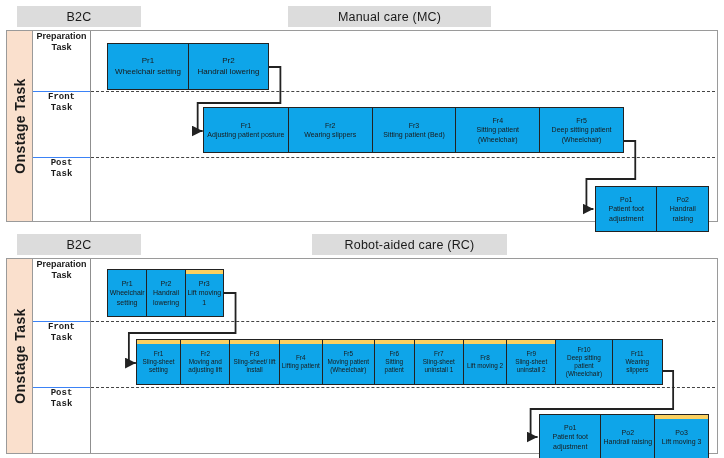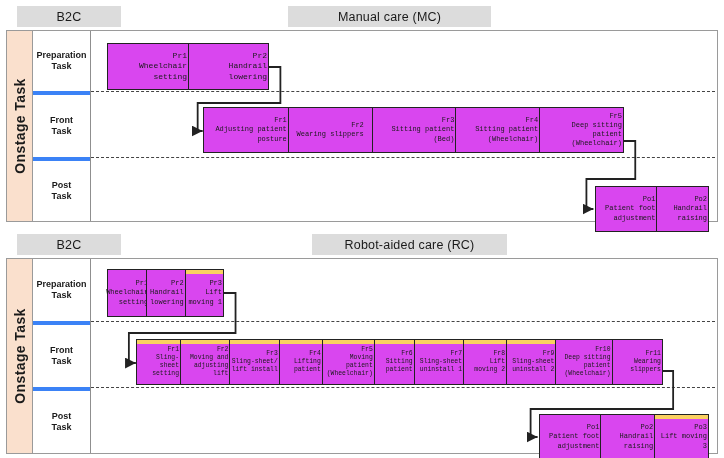--- a/index.html
+++ b/index.html
@@ -8,56 +8,56 @@
     font-family:"Liberation Sans","DejaVu Sans",sans-serif;
     color:#1a1a1a;
   }
 
   
   .chip{
     position:absolute;background:#dcdcdc;color:#1a1a1a;
     display:flex;align-items:center;justify-content:center;
     font-size:12.5px;letter-spacing:.2px;
   }
-  .chip.b2c{left:17px;width:104px;height:21px;}
+  .chip.b2c{left:17px;width:124px;height:21px;}
   .chip.mode{height:21px;padding:0 27px;justify-content:flex-start;}
 
   
   .frame{position:absolute;left:6px;width:712px;border:1px solid #9a9a9a;background:#fff;box-sizing:border-box;}
 
   .onstage{
     position:absolute;left:0;top:0;width:26px;height:100%;
     background:#fae0cd;border-right:1px solid #9a9a9a;box-sizing:border-box;
   }
   .onstage span{
     position:absolute;left:50%;top:50%;
     transform:translate(-50%,-50%) rotate(-90deg);
     white-space:nowrap;font-weight:bold;font-size:14px;letter-spacing:.4px;
   }
 
   .rowlabels{position:absolute;left:26px;top:0;width:58px;height:100%;
              border-right:1px solid #8f8f8f;box-sizing:border-box;}
   .rowlabel{
     position:absolute;left:0;width:100%;
-    display:flex;align-items:center;justify-content:center;text-align:center;
+    display:flex;justify-content:center;text-align:center;
     font-weight:bold;font-size:9px;line-height:1.25;box-sizing:border-box;
   }
-  .rowlabel.sep{border-top:4px solid #3b82f6;}
+  .rowlabel.sep{border-top:1px solid #3b82f6;font-family:Liberation Mono, monospace;}
 
   .canvas{position:absolute;left:84px;top:0;right:0;bottom:0;}
 
   
   .dash{position:absolute;left:0;right:2px;border-top:1px dashed #444;height:0;}
 
   
   .group{position:absolute;display:flex;border:1.6px solid #222;box-sizing:border-box;background:#fff;}
   .cell{
-    position:relative;box-sizing:border-box;background:#d946ef;
-    display:flex;align-items:center;justify-content:center;text-align:right;
-    font-size:7px;line-height:1.3;padding:2px 1px;font-family:Liberation Mono, monospace;
+    position:relative;box-sizing:border-box;background:#0ea5e9;
+    display:flex;align-items:center;justify-content:center;text-align:center;
+    font-size:7px;line-height:1.3;padding:2px 1px;
   }
   .cell + .cell{border-left:1.3px solid #222;}
   .cell .num{display:block;font-weight:normal;}
   .cell.hl::before{
     content:"";position:absolute;left:0;right:0;top:0;height:4px;background:#fad061;
   }
 
   
   .fs8 .cell{font-size:8px;}
   .fs7 .cell{font-size:7px;}

